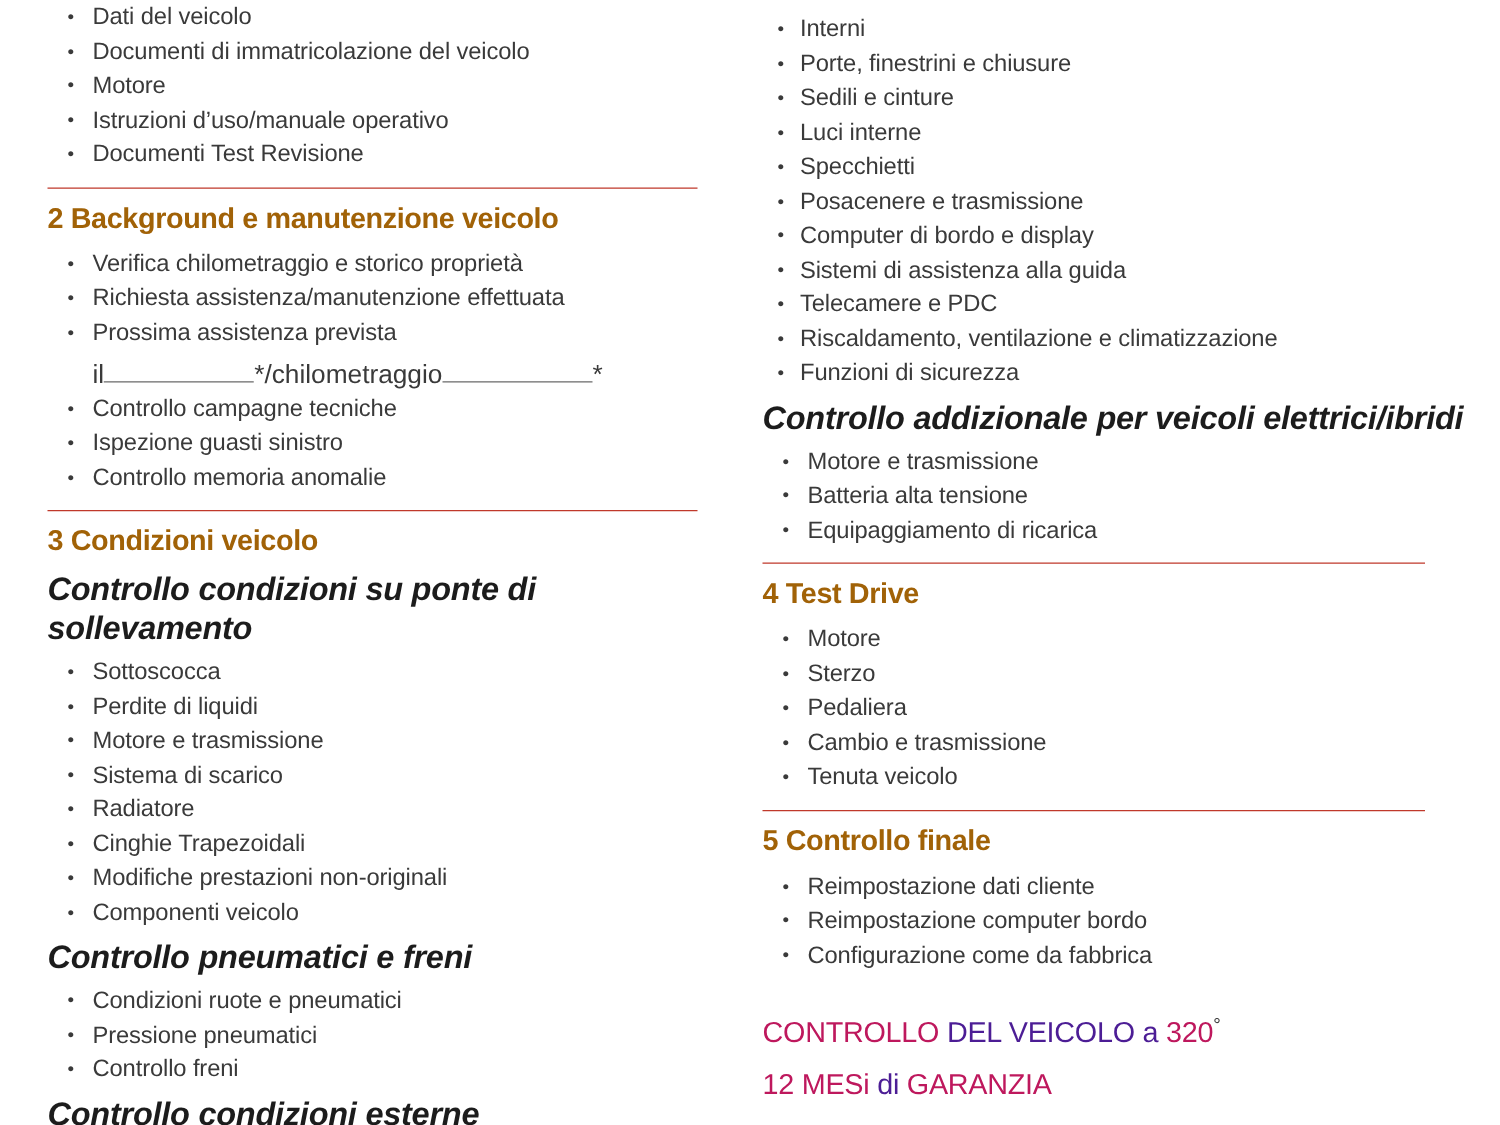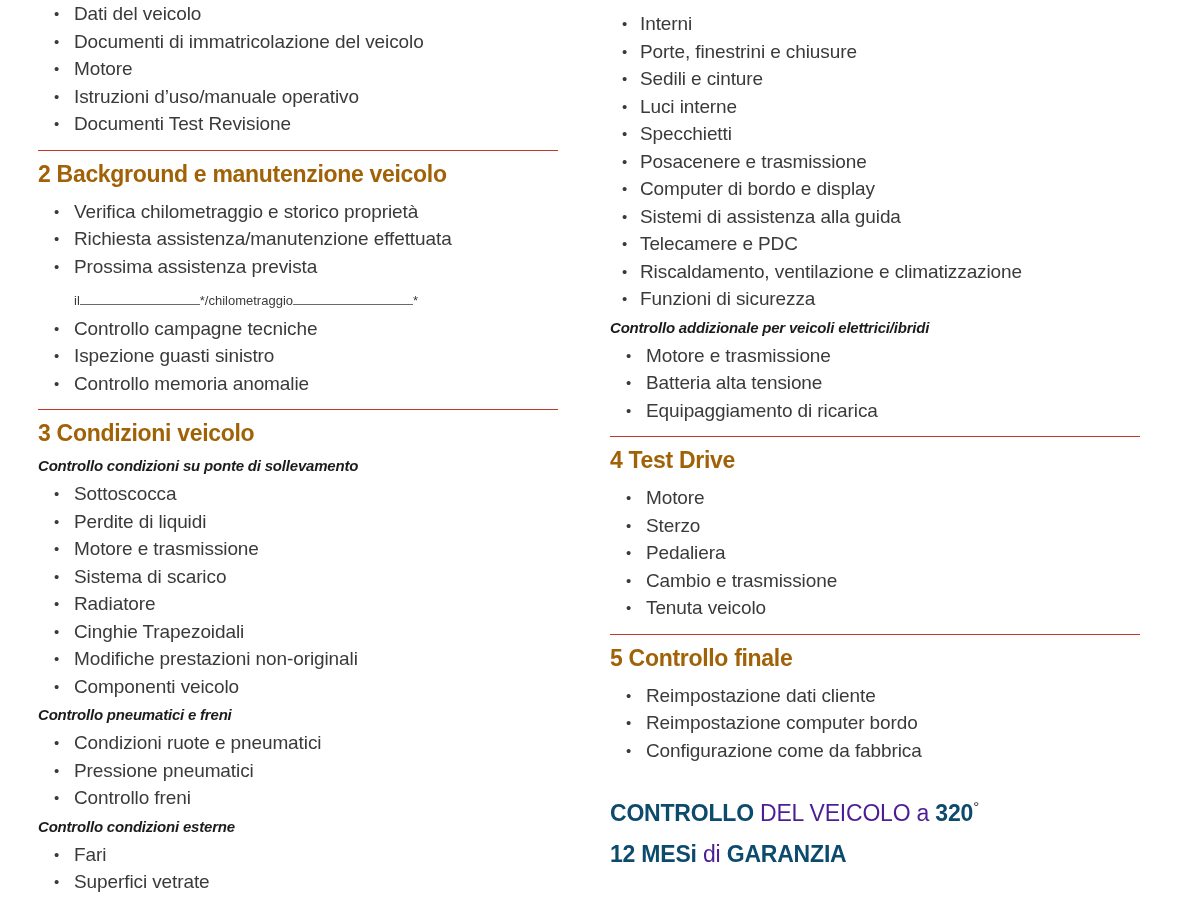--- a/index.html
+++ b/index.html
@@ -44,21 +44,21 @@
     width: 530px;
   }
   h2.section {
     font-size: 23px;
     font-weight: bold;
     letter-spacing: -0.3px;
     margin: 0 0 10px 0;
     color: #a16207;
   }
   h3.subsection {
-    font-size: 15px;
+    font-size: 26px;
     font-weight: bold;
     font-style: italic;
     margin: 6px 0 6px 0;
     color: #1c1c1c;
     letter-spacing: -0.2px;
   }
   ul.items {
     list-style: none;
     margin: 0 0 6px 0;
     padding: 0;
@@ -80,21 +80,21 @@
     font-size: 15px;
     color: #3a3a3a;
   }
   ul.tight li {
     padding-left: 30px;
   }
   ul.tight li::before {
     left: 12px;
   }
   .sub-line {
-    font-size: 13px;
+    font-size: 21px;
     line-height: 27.5px;
     color: #3a3a3a;
     padding-left: 36px;
     white-space: nowrap;
   }
   .blank {
     display: inline-block;
     border-bottom: 1px solid #6a6a6a;
     height: 18px;
     vertical-align: baseline;
@@ -105,22 +105,22 @@
     margin-top: 34px;
   }
   .footer-line {
     font-size: 23px;
     color: #2b2b2b;
     letter-spacing: -0.2px;
     margin-bottom: 14px;
     white-space: nowrap;
   }
   .footer-line b {
-    font-weight: bold;
-    color: #0c4a6e;
+    font-weight: normal;
+    color: #be185d;
   }
   .footer-line .light {
     font-weight: normal;
     color: #4c1d95;
     text-align: right;
   }
   .sup {
     font-size: 15px;
     vertical-align: super;
   }

